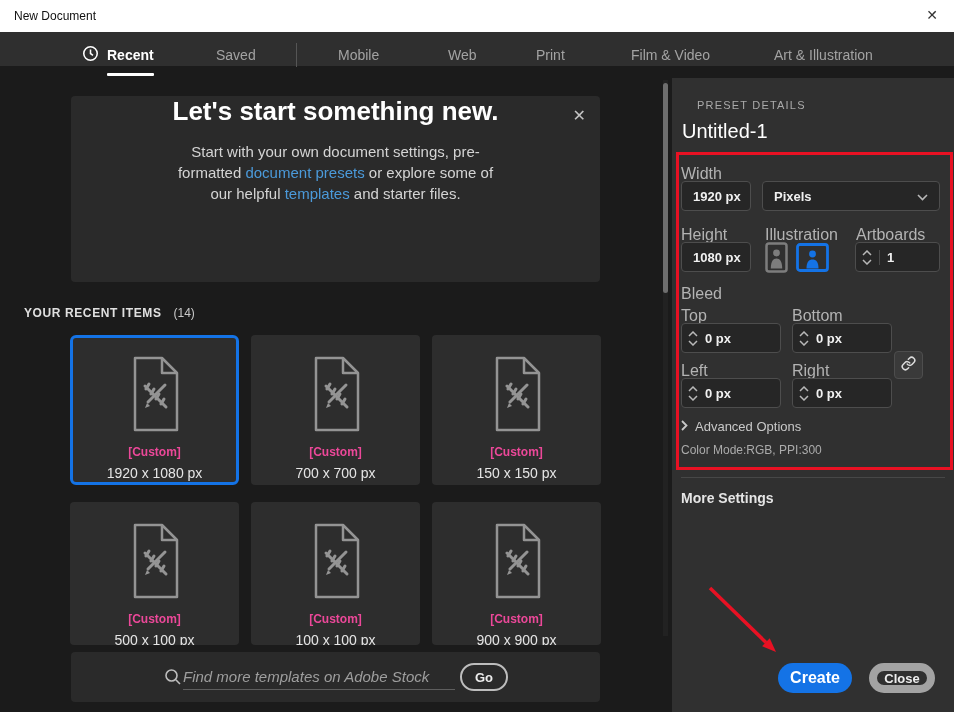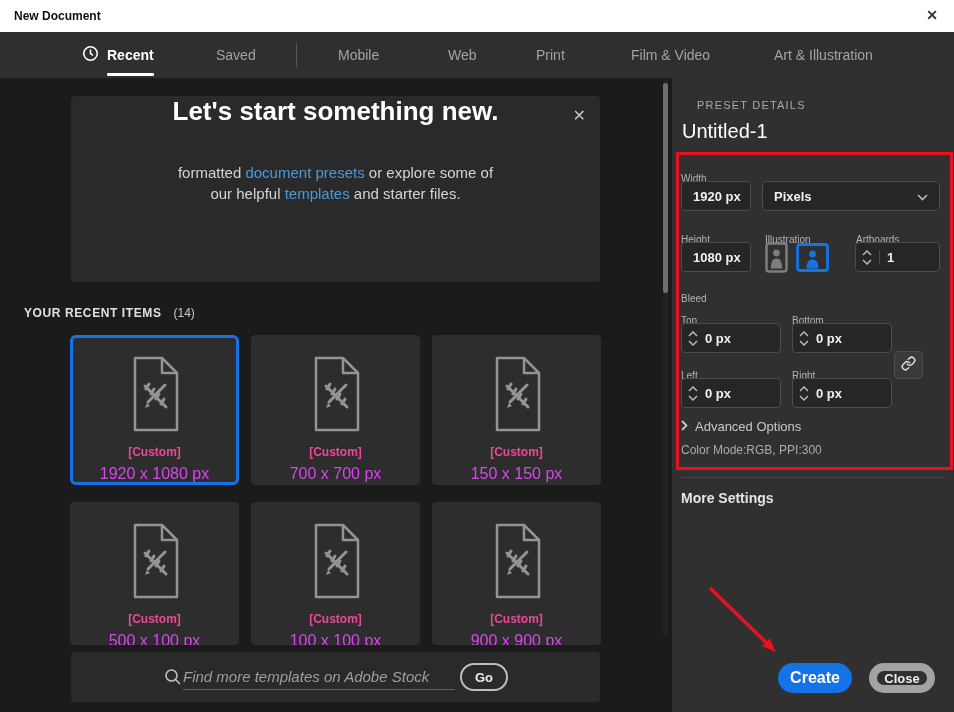--- a/index.html
+++ b/index.html
@@ -1,26 +1,26 @@
 <!DOCTYPE html>
 <html style="--accent: #1473e6; --annotation_red: #e81123; --link_blue: #4b9ada; --selected_border: #1473e6;"><head>
 <meta charset="utf-8">
 <style>
   * { margin:0; padding:0; box-sizing:border-box; }
   html,body { width:954px; height:712px; overflow:hidden; background:#1b1b1b;
     font-family:"Liberation Sans", sans-serif; }
   #app { position:relative; width:954px; height:712px; background:#1b1b1b; }
 
   
-  .titlebar { position:absolute; left:0; top:0; width:954px; height:32px; background:#ffffff;font-weight:bold; }
+  .titlebar { position:absolute; left:0; top:0; width:954px; height:32px; background:#ffffff; }
   .titlebar .wtitle { position:absolute; left:14px; top:9px; font-size:12px; color:#111; }
   .titlebar .wclose { position:absolute; right:12px; top:7px; font-size:14px; color:#333; cursor:pointer; padding:0 4px; }
 
   
-  .tabbar { position:absolute; left:0; top:32px; width:954px; height:46px; background:#2f2f2f;padding-left:46px; }
+  .tabbar { position:absolute; left:0; top:32px; width:954px; height:34px; background:#2f2f2f;padding-left:46px; }
   .tab { position:absolute; top:0; height:46px; display:flex; align-items:center; gap:8px;
     font-size:14px; color:#a3a3a3; cursor:pointer; }
   .tab.active { color:#fff; font-weight:bold; }
   .tab .underline { position:absolute; bottom:2px; height:3px; background:#fff; border-radius:1px; }
   .tabdivider { position:absolute; left:296px; top:11px; width:1px; height:24px; background:#555; }
 
   
   .hero { position:absolute; left:71px; top:96px; width:529px; height:186px; background:#2a2a2a; border-radius:4px; }
   .hero .hclose { position:absolute; right:14px; top:10px; font-size:16px; color:#c4c4c4; cursor:pointer; }
   .hero .htitle { text-align:center; color:#fff; font-size:26px; font-weight:600; }
@@ -32,21 +32,21 @@
   .recent-heading .count { font-weight:normal; color:#c9c9c9; margin-left:8px; letter-spacing:0; }
 
   .card { position:absolute; width:169px; background:#2d2d2d; border-radius:4px; overflow:hidden; cursor:pointer; }
   .card.r1 { top:335px; height:150px; }
   .card.r2 { top:502px; height:143px; }
   .card.c1 { left:70px; } .card.c2 { left:251px; } .card.c3 { left:432px; }
   .card.selected { border:3px solid var(--selected_border); border-radius:6px; }
   .card .dicon { position:absolute; top:21px; left:50%; transform:translateX(-50%); }
   .card.selected .dicon { top:18px; }
   .card .clabel { position:absolute; top:110px; width:100%; text-align:center; font-size:12px; font-weight:bold; color:#ec4899; }
-  .card .csize  { position:absolute; top:130px; width:100%; text-align:center; font-size:16px; color:#d946ef; }
+  .card .csize  { position:absolute; top:130px; width:100%; text-align:center; font-size:14px; color:#e5e5e5; }
   .card.selected .clabel { top:107px; } .card.selected .csize { top:127px; }
 
   
   .search { position:absolute; left:71px; top:652px; width:529px; height:50px; background:#2a2a2a; border-radius:4px; }
   .search .mag { position:absolute; left:93px; top:16px; }
   .search input { position:absolute; left:112px; top:12px; width:272px; height:26px; background:transparent;
     border:none; border-bottom:1px solid #5e5e5e; outline:none; color:#e0e0e0;
     font-size:15px; font-style:italic; font-family:"Liberation Sans", sans-serif; }
   .search input::placeholder { color:#9e9e9e; font-style:italic; }
   .search .go { position:absolute; left:389px; top:11px; width:48px; height:28px; border-radius:14px;
@@ -54,21 +54,21 @@
     display:flex; align-items:center; justify-content:center; cursor:pointer; }
 
   
   .scrolltrack { position:absolute; left:663px; top:80px; width:5px; height:556px; background:#222; }
   .scrollthumb { position:absolute; left:663px; top:83px; width:5px; height:210px; background:#6e6e6e; border-radius:3px; }
 
   
   .panel { position:absolute; left:672px; top:78px; width:282px; height:634px; background:#303030; }
   .panel .p-heading { position:absolute; left:25px; top:21px; font-size:11px; letter-spacing:1.2px; color:#aaa; }
   .panel .p-name { position:absolute; left:10px; top:42px; font-size:20px; color:#fff; }
-  .flabel { position:absolute; font-size:10px; color:#b3b3b3;margin-top:8px; }
+  .flabel { position:absolute; font-size:16px; color:#b3b3b3; }
   .fbox { position:absolute; height:30px; background:#262626; border:1px solid #4d4d4d; border-radius:4px;
     display:flex; align-items:center; color:#f0f0f0; font-size:13px; font-weight:600; }
   .fbox.text { padding-left:11px; }
   .dropdown { justify-content:space-between; padding:0 11px; font-weight:600; cursor:pointer; }
   .stepper { padding-left:6px; gap:7px; }
   .stepper .arrows { display:flex; flex-direction:column; gap:3px; cursor:pointer; }
   .stepper.divided .arrows { padding-right:7px; border-right:1px solid #4a4a4a; }
   .orient-btn { position:absolute; border-radius:3px; cursor:pointer; }
   .linkbtn { position:absolute; left:222px; top:273px; width:29px; height:28px; background:#3a3a3a;
     border:1px solid #4d4d4d; border-radius:4px; display:flex; align-items:center; justify-content:center;
@@ -147,21 +147,21 @@
     </div>
     <div class="tab" style="left:774px">
       <span>Art &amp; Illustration</span>
     </div>
   </div>
 
   <div class="hero">
     <span class="hclose">✕</span>
     <div class="htitle">Let's start something new.</div>
     <div class="hbody">
-      <br>
+      <span>Start with your own document settings, pre-</span><br>
       <span>formatted </span><a>document presets</a><span> or explore some of</span><br>
       <span>our helpful </span><a>templates</a><span> and starter files.</span>
     </div>
   </div>
 
   <div class="recent-heading">
     <span>YOUR RECENT ITEMS</span>
     <span class="count">(14)</span>
   </div>
 

